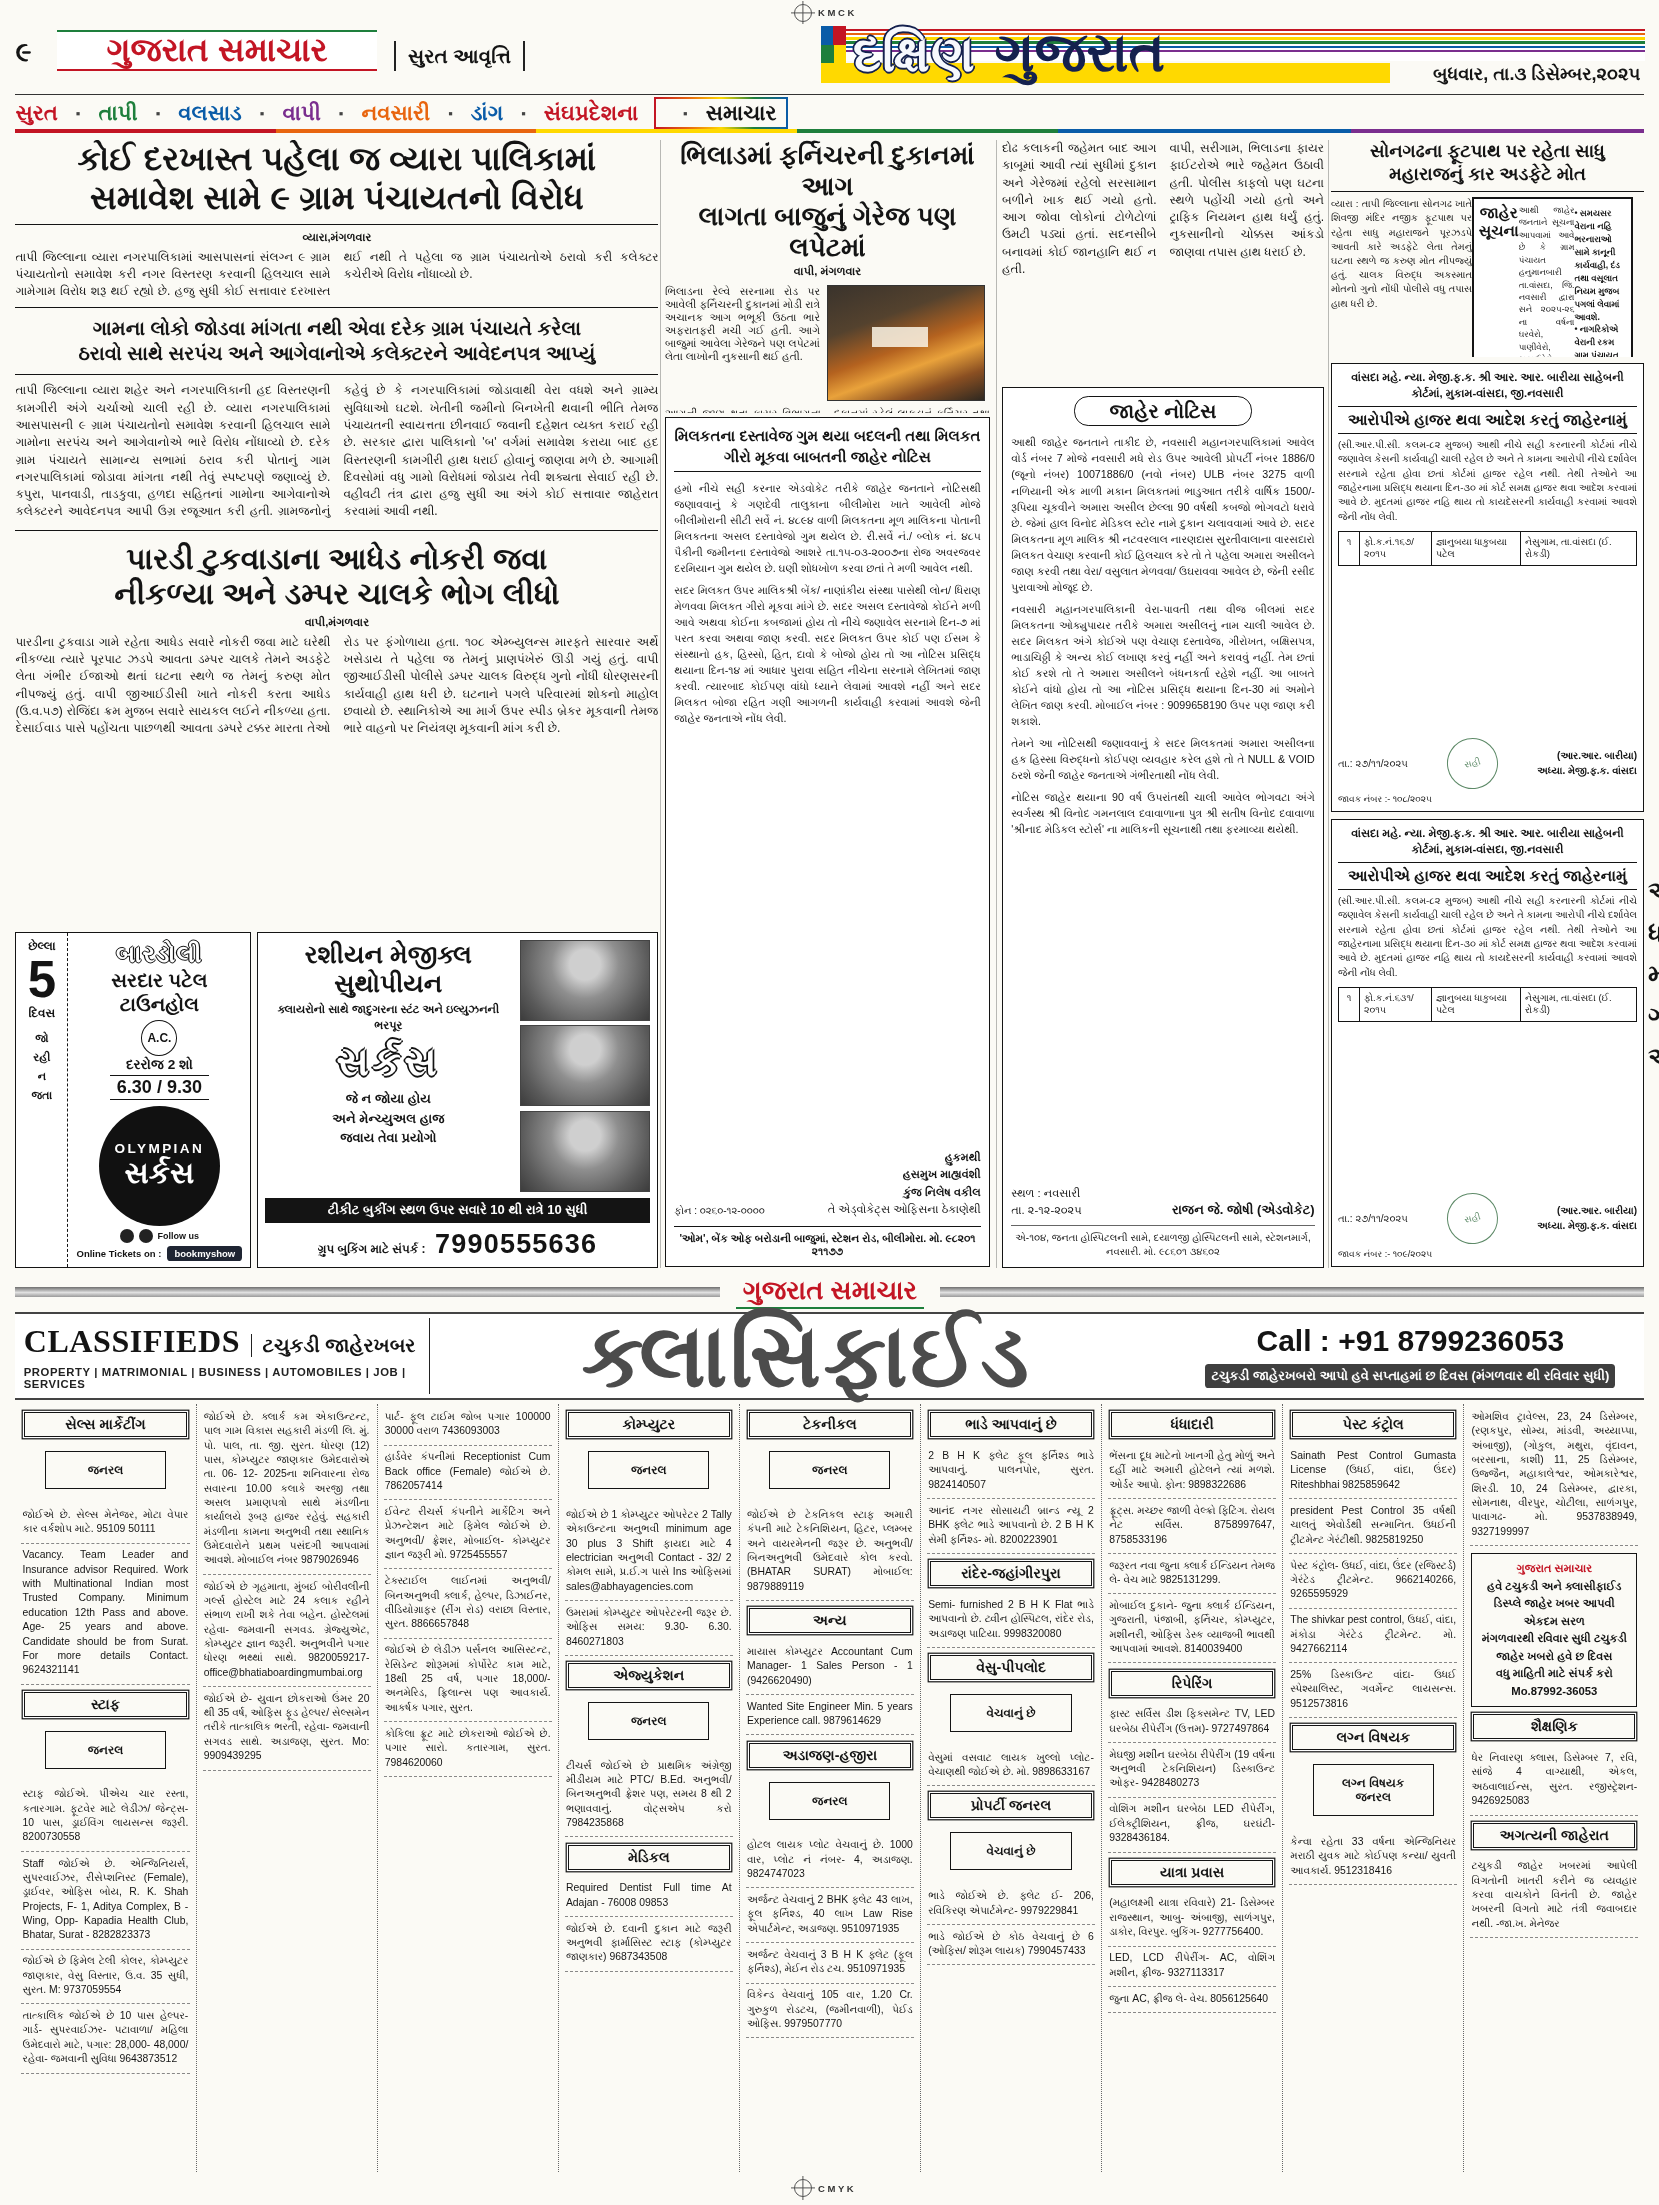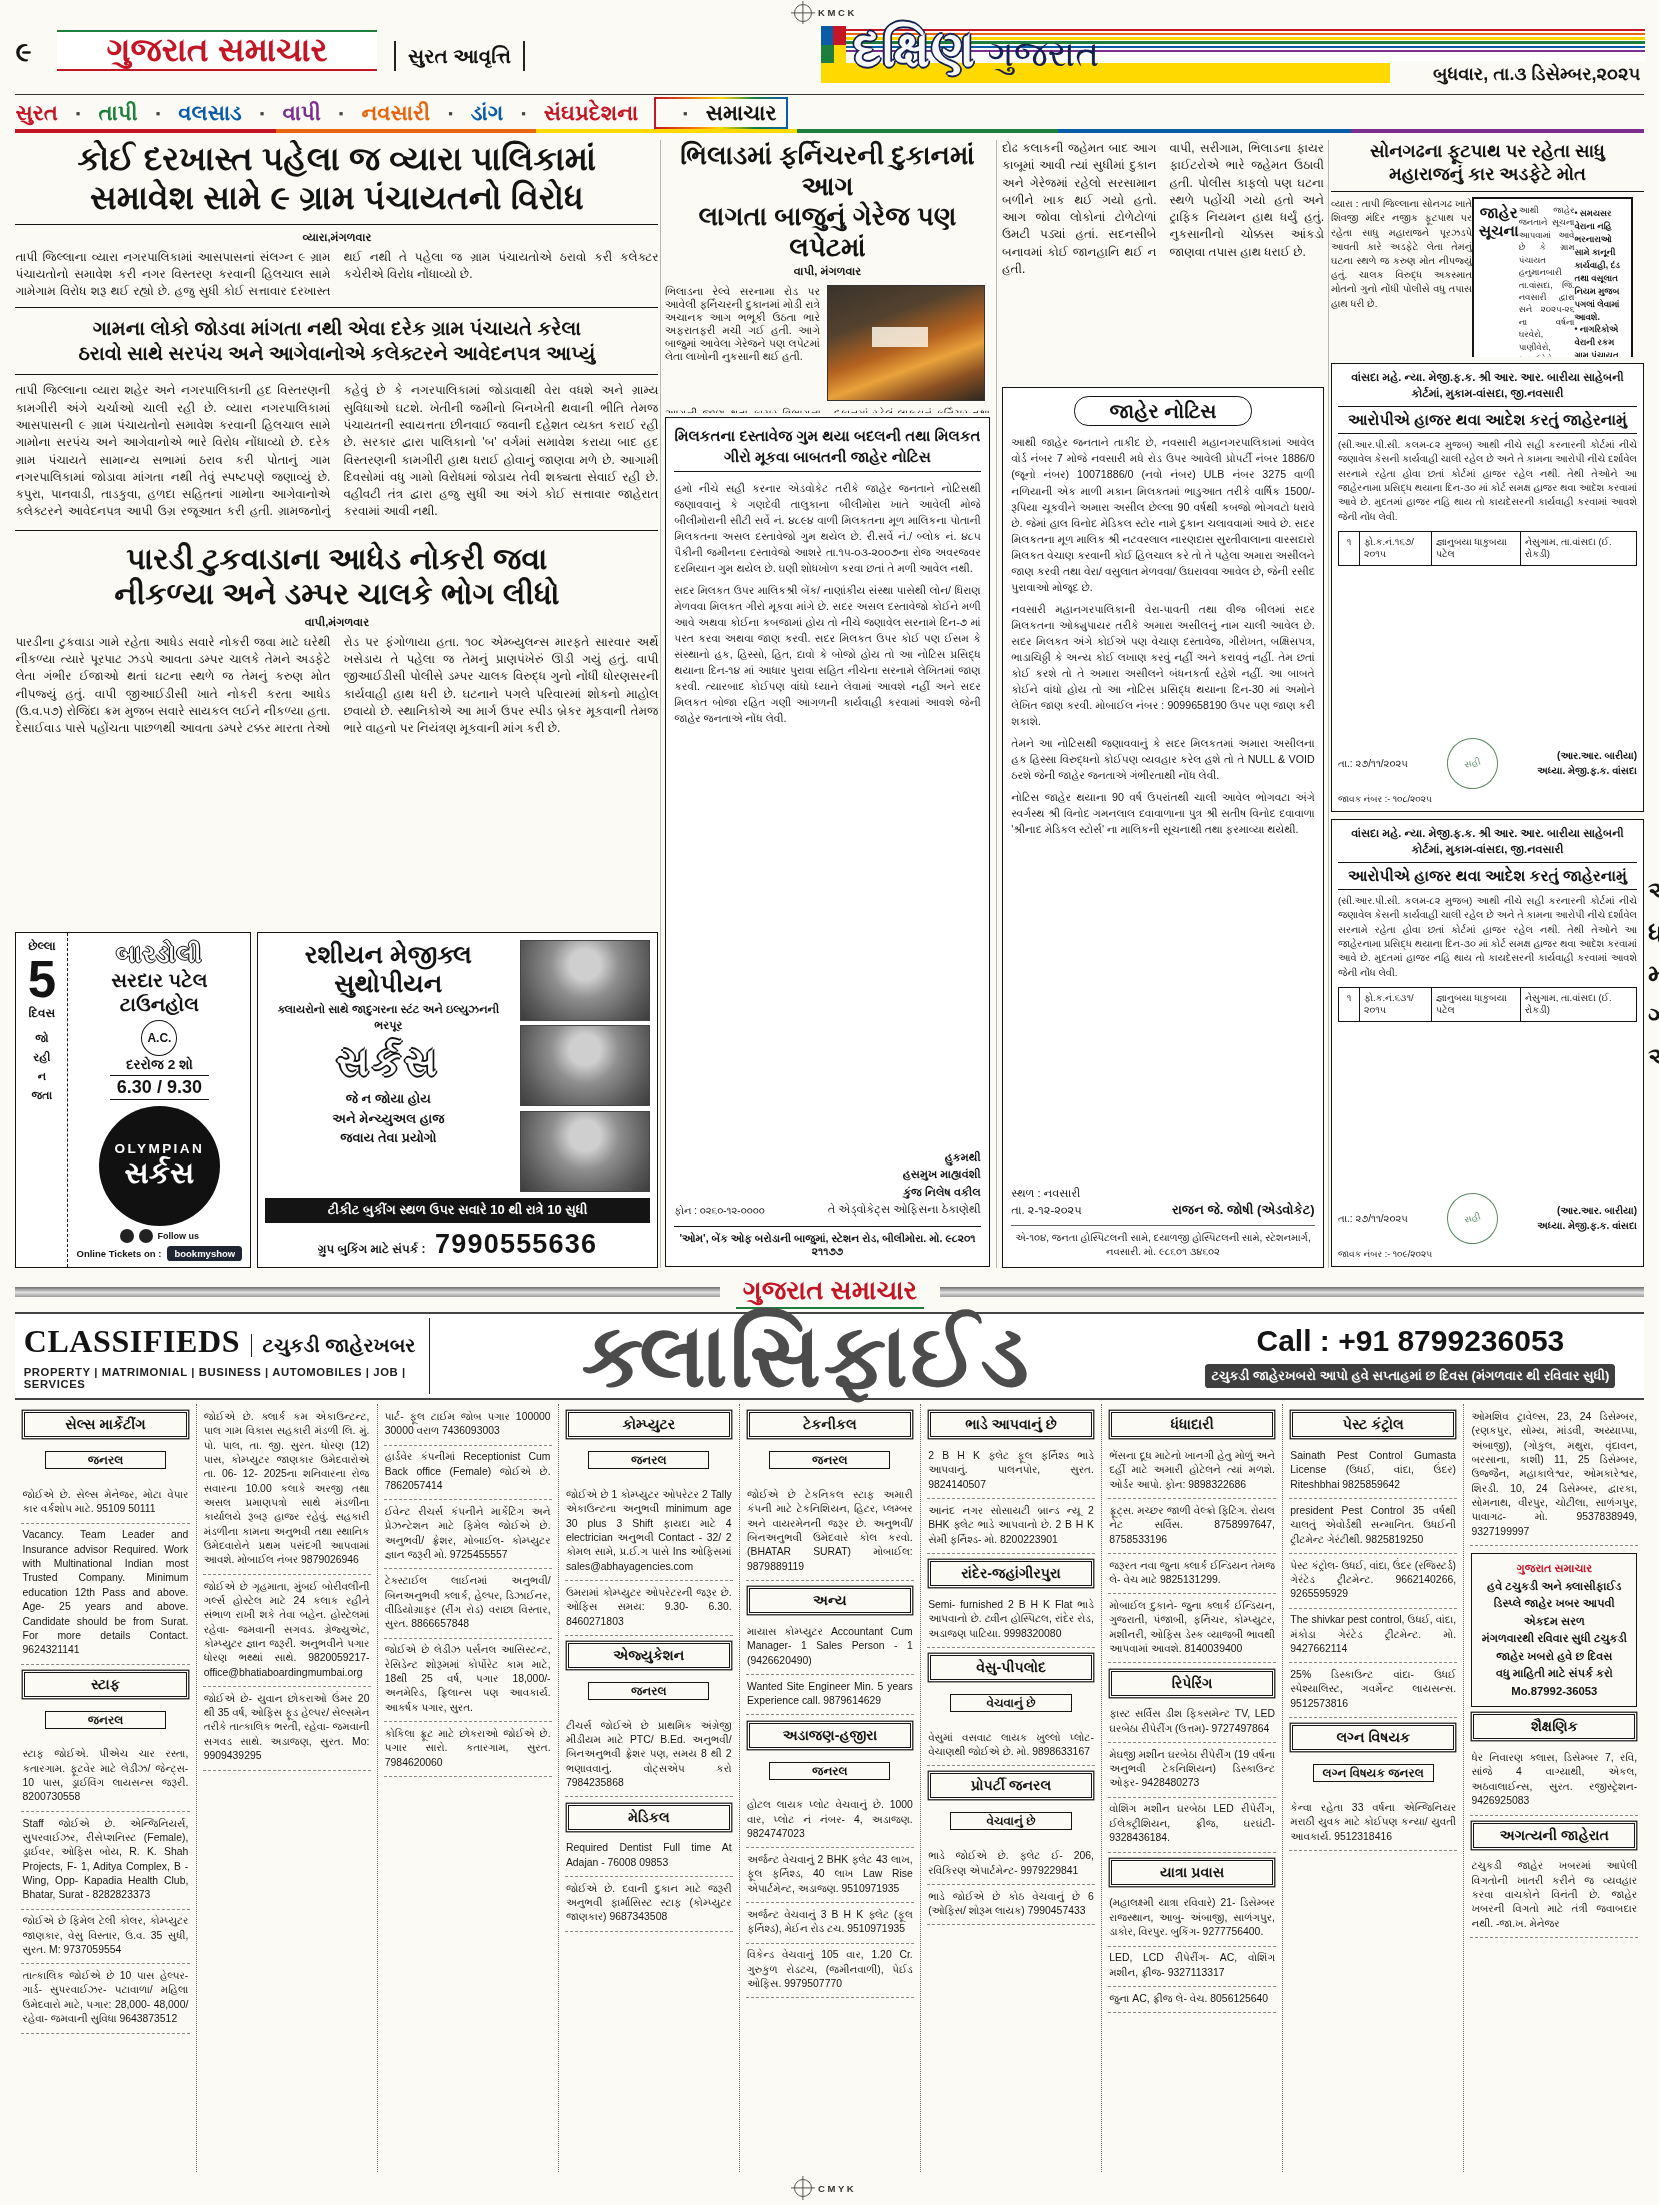--- a/index.html
+++ b/index.html
@@ -23,21 +23,21 @@
 
 .pgnum{left:15.4px;top:37px;font-size:27px;font-weight:800}
 .mast{left:57px;top:30px;width:320px;text-align:center;border-top:2.4px solid var(--green);border-bottom:2.4px solid var(--red);padding:1.2px 0;background:#fff}
 .mast-txt{font-size:33px;font-weight:800;color:var(--red);line-height:1.05}
 .edition{left:394px;top:41px;font-size:20px;font-weight:700;border-left:2.4px solid #222;border-right:2.4px solid #222;padding:3.6px 12px}
 .sect{left:821px;top:25px;width:824px;height:65px}
 .stripes{position:absolute;left:0;top:3.6px;width:100%;height:32px;background:repeating-linear-gradient(180deg,var(--red) 0 2.4px,#fff 2.4px 4.1px,var(--orange) 4.1px 6.5px,#fff 6.5px 8.3px,var(--yellow) 8.3px 10.7px,#fff 10.7px 12.4px,var(--green) 12.4px 15px,#fff 15px 16.6px,var(--blue) 16.6px 19px,#fff 19px 21px,var(--purple) 21px 23px,#fff 23px 32px)}
 .mosaic{position:absolute;left:0;top:1.2px;width:25px;height:38px;background:conic-gradient(var(--red) 0 25%,var(--yellow) 0 50%,var(--green) 0 75%,var(--blue) 0)}
 .sect-t{position:absolute;left:32px;top:-4.7px;white-space:nowrap}
 .sect-outline{font-size:50px;font-weight:800;color:#f6f8fd;letter-spacing:1.2px;text-shadow:-1.8px 0 var(--navy),1.8px 0 var(--navy),0 -1.8px var(--navy),0 1.8px var(--navy),-1.2px -1.2px var(--navy),1.2px 1.2px var(--navy)}
-.sect-solid{font-size:36px;font-weight:400;color:var(--navy);margin-left:9px}
+.sect-solid{font-size:55px;font-weight:700;color:var(--navy);margin-left:16px}
 .yellowband{position:absolute;left:0;top:38px;width:569px;height:20px;background:var(--yellow)}
 .date{position:absolute;right:4.7px;top:39px;font-size:18px;font-weight:700}
 
 .nav{left:15.4px;top:94px;width:1629px;height:31px;display:flex;align-items:center;border-top:1.2px solid #333;padding-top:6px}
 .ni{font-size:21.3px;font-weight:800}
 .ni+.ni::before{content:"▪";color:#444;font-size:13px;margin:0 18px;vertical-align:middle}
 .ni:nth-child(1){color:var(--red)}
 .ni:nth-child(2){color:var(--green)}
 .ni:nth-child(3){color:var(--blue)}
 .ni:nth-child(4){color:var(--purple)}
@@ -149,21 +149,21 @@
 .cls-gu{font-size:19.6px;font-weight:800;border-left:1.8px solid #222;padding-left:10.7px}
 .cls-cats{font-size:11.3px;font-weight:700;letter-spacing:0.6px;margin-top:6px;color:#222}
 .cls-mid{flex:1;text-align:center;font-size:88px;font-weight:800;color:#4c4c4c;letter-spacing:2.4px;line-height:1}
 .cls-right{width:462px;text-align:center;padding-right:6px}
 .cls-call{font-size:30px;font-weight:800}
 .cls-sub{font-size:13px;font-weight:700;margin-top:6px;background:#3f3f3f;color:#fff;padding:3.6px 6px;border-radius:3.6px;display:inline-block}
 .cls-cols{left:15.4px;top:1404px;width:1629px;height:768px;display:flex}
 .ccol{flex:1 1 0;padding:1.2px 6px;border-right:1.2px dotted #666;overflow:hidden}
 .ccol:last-child{border-right:none}
 .cb-cat{border:1.2px solid #141414;box-shadow:0 0 0 1.2px #fff,0 0 0 2.4px #141414;margin:7.1px 3px;padding:3px 1.2px;text-align:center;font-weight:800;font-size:14.2px}
-.cb-sub{border:1.2px solid #141414;width:72%;margin:14px auto;text-align:center;font-weight:800;font-size:12px;padding:1px}
+.cb-sub{border:1.2px solid #141414;width:72%;margin:14px auto;text-align:center;font-weight:800;font-size:12px;padding:11px}
 .cb-ad{font-size:10.4px;line-height:1.38;text-align:justify;padding:4.7px 1.2px 6px;border-bottom:1.2px dashed #888}
 .cb-promo{border:1.8px solid #141414;margin:7.1px 1.2px;padding:6px 4.7px;text-align:center;font-weight:700;font-size:11.3px;white-space:pre-line;line-height:1.55}
 .cb-promo::first-line{color:var(--red);font-weight:800}
 
 .edge{left:1648px;top:871px;width:18px;font-size:26px;font-weight:800;line-height:1.6;white-space:pre-line}
 </style>
 </head>
 <body>
 
 <div class="page">

